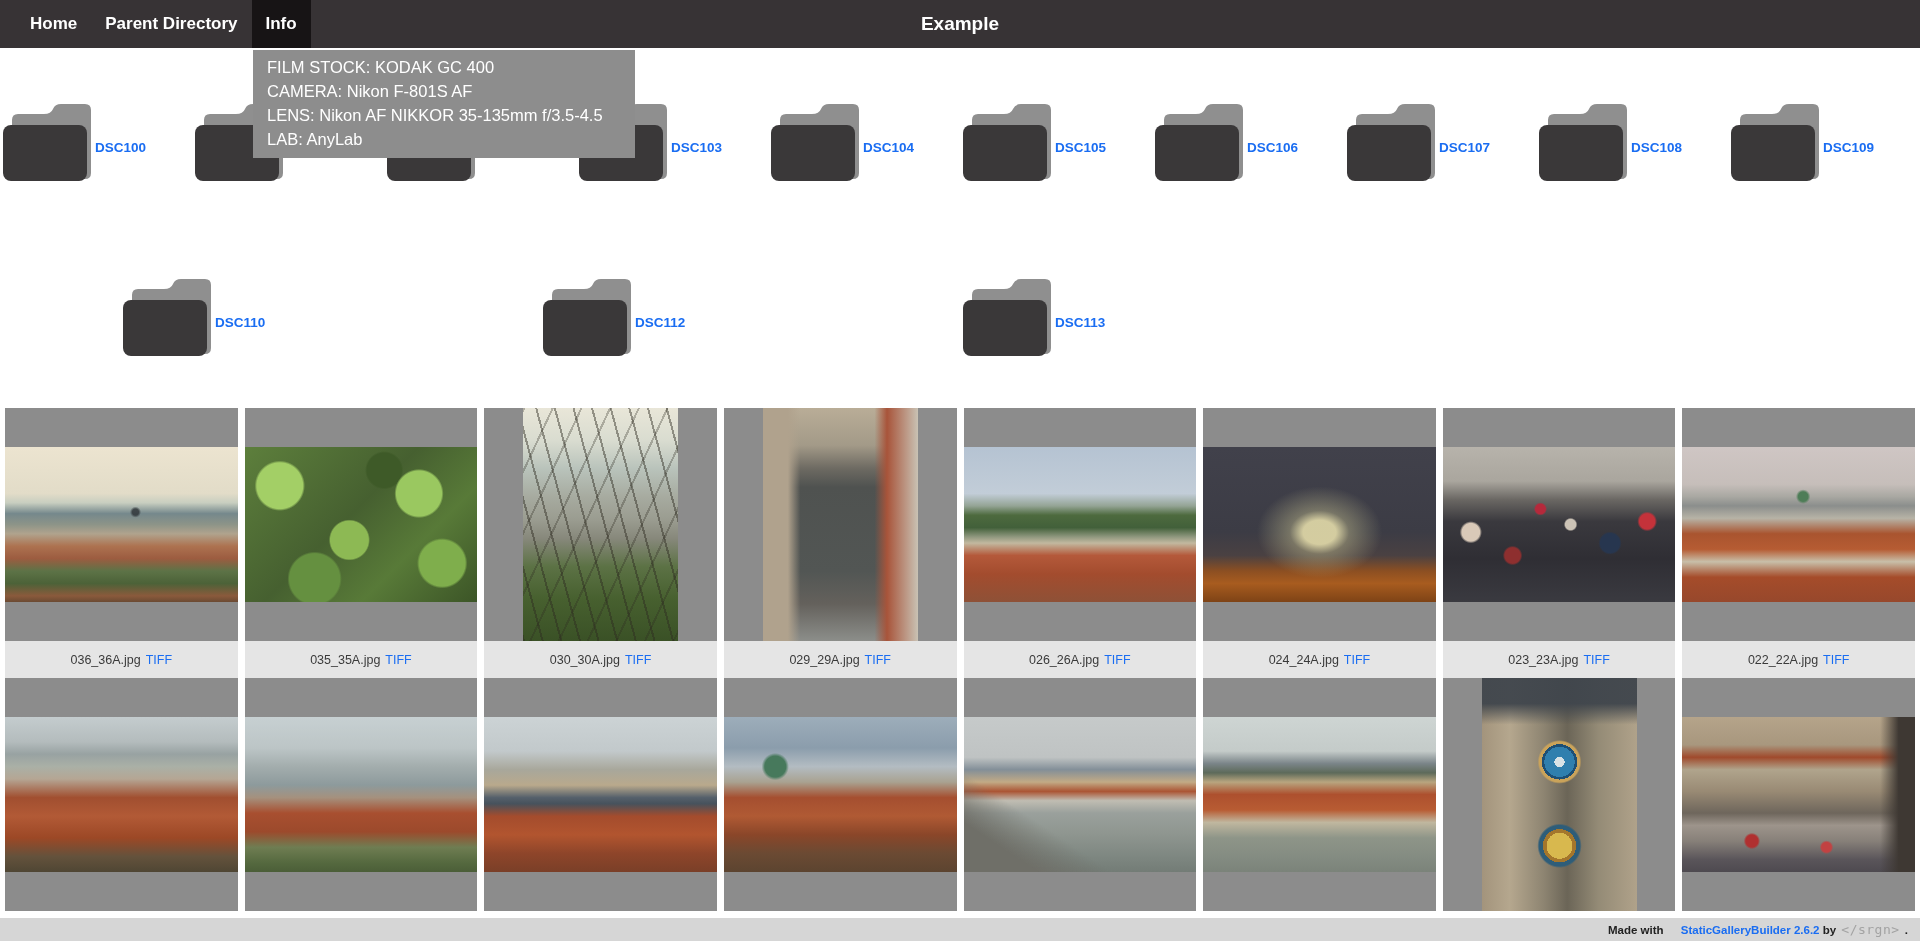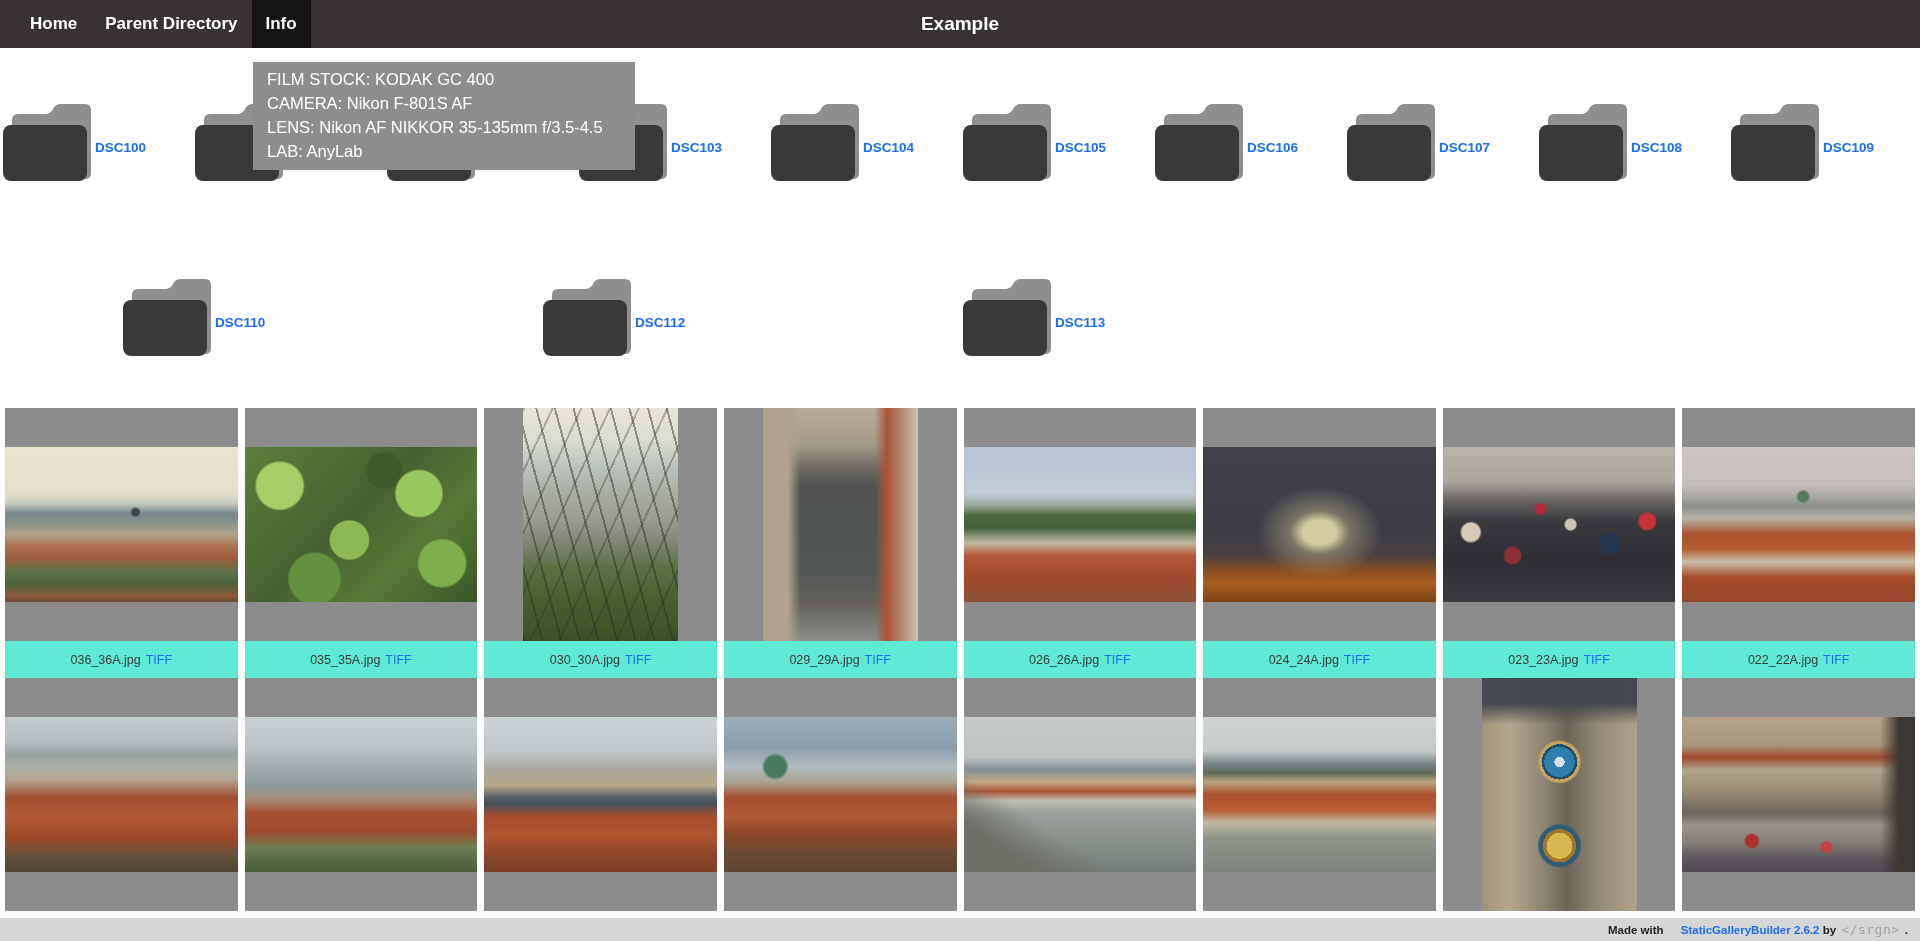--- a/index.html
+++ b/index.html
@@ -22,21 +22,21 @@
   .nav-item.active { background:#171415; }
   .nav-title {
     position:absolute; left:0; right:0; top:0; text-align:center;
     color:#fff; font-weight:bold; font-size:19px; line-height:48px; pointer-events:none;
   }
 
   
   .tooltip {
     position:absolute; left:253px; top:50px; width:382px; z-index:10;
     background:#8d8d8d; color:#fff; padding:5px 14px 7px;
-    font-size:16.5px; line-height:24px; white-space:nowrap;margin-top:12px;
+    font-size:16.5px; line-height:24px; white-space:nowrap;
   }
 
   
   .folder-row { display:flex; }
   .folder-row.row1 { margin-top:55px; }
   .folder-row.row1 .folder { width:10%; }
   .folder-row.row2 { width:1680px; margin:95px auto 16px; }
   .folder-row.row2 .folder { width:420px; }
   .folder {
     display:flex; flex-direction:row; align-items:center;
@@ -54,21 +54,21 @@
   }
   .cell { margin:0; display:flex; flex-direction:column; }
   .thumb {
     height:233px; background:#8c8c8c; display:flex;
     align-items:center; justify-content:center; overflow:hidden; cursor:pointer;
   }
   .photo { display:block; }
   .photo.landscape { width:100%; height:155px; }
   .photo.portrait  { width:155px; height:233px; }
   .caption {
-    height:37px; background:#5eead4; display:flex; align-items:center; justify-content:center;
+    height:37px; background:#e5e5e5; display:flex; align-items:center; justify-content:center;
     gap:5px; font-size:12.5px; color:#3a3a3a; white-space:nowrap;
   }
   .caption a { color:#1a6df2; text-decoration:none; cursor:pointer; }
 
   
   .footer {
     position:absolute; left:0; right:0; bottom:0; height:23px; z-index:20;
     background:#d6d6d6; display:flex; align-items:center; justify-content:flex-end;
     padding-right:12px; font-size:11.5px; font-weight:bold; color:#222;
   }

